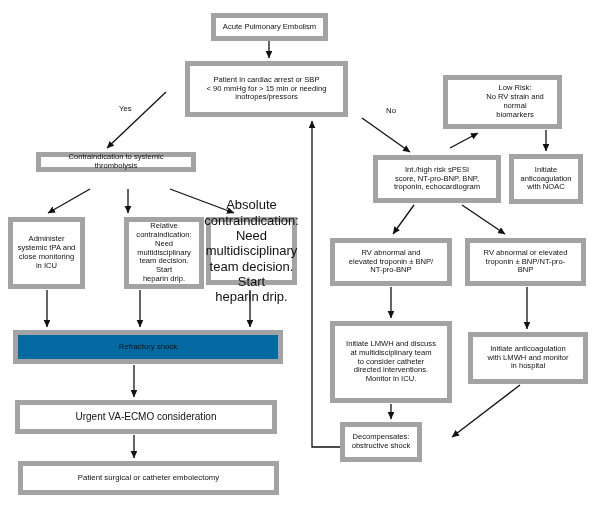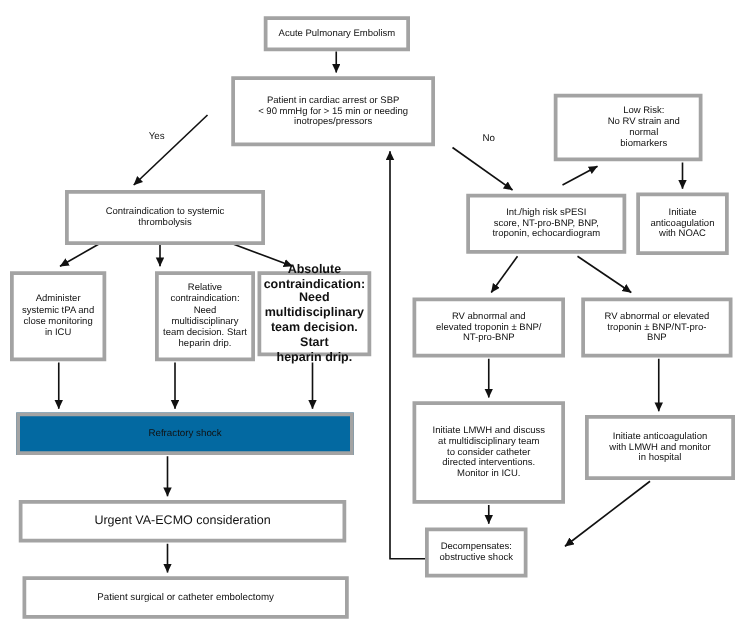--- a/index.html
+++ b/index.html
@@ -19,21 +19,21 @@
     position: absolute;
     left: 0;
     top: 0;
     width: 600px;
     height: 508px;
     pointer-events: none;
   }
   .node {
     position: absolute;
     box-sizing: border-box;
-    border: 3px solid #a3a3a3;
+    border: 5px solid #a3a3a3;
     background: #ffffff;
     display: flex;
     align-items: center;
     justify-content: center;
     text-align: center;
     color: #111111;
     line-height: 1.18;
     padding: 2px 3px;
     white-space: pre-line;
   }
@@ -91,33 +91,33 @@
       <path d="M520,385 L452,437"></path>
 
       <path d="M341,447 L312,447 L312,121"></path>
     </g>
   </svg>
 
   <div class="node" style="left: 211px; top: 13px; width: 117px; height: 28px; font-size: 7.6px;">Acute Pulmonary Embolism</div>
   <div class="node" style="left: 185px; top: 61px; width: 163px; height: 56px; font-size: 7.6px;">Patient in cardiac arrest or SBP
 &lt; 90 mmHg for &gt; 15 min or needing
 inotropes/pressors</div>
-  <div class="node" style="left: 52px; top: 152px; width: 160px; height: 44px; font-size: 7.6px;">Contraindication to systemic
+  <div class="node" style="left: 36px; top: 152px; width: 160px; height: 20px; font-size: 7.6px;">Contraindication to systemic
 thrombolysis</div>
   <div class="node" style="left: 8px; top: 217px; width: 77px; height: 72px; font-size: 7.6px;">Administer
 systemic tPA and
 close monitoring
 in ICU</div>
   <div class="node" style="left: 100px; top: 217px; width: 80px; height: 72px; font-size: 7.6px; margin-left: 24px;">Relative
 contraindication:
 Need
 multidisciplinary
 team decision. Start
 heparin drip.</div>
-  <div class="node" style="left: 206px; top: 217px; width: 91px; height: 68px; font-size: 10px; font-weight: bold;">Absolute
+  <div class="node" style="left: 206px; top: 217px; width: 91px; height: 68px; font-size: 13px;">Absolute
 contraindication:
 Need
 multidisciplinary
 team decision. Start
 heparin drip.</div>
   <div class="node shaded" style="left: 13px; top: 330px; width: 270px; height: 34px; font-size: 7.8px;">Refractory shock</div>
   <div class="node" style="left: 15px; top: 400px; width: 262px; height: 34px; font-size: 10px;">Urgent VA-ECMO consideration</div>
   <div class="node" style="left: 18px; top: 461px; width: 261px; height: 34px; font-size: 7.8px;">Patient surgical or catheter embolectomy</div>
   <div class="node" style="left: 443px; top: 75px; width: 119px; height: 54px; font-size: 7.6px; padding-left: 28px;">Low Risk:
 No RV strain and normal

